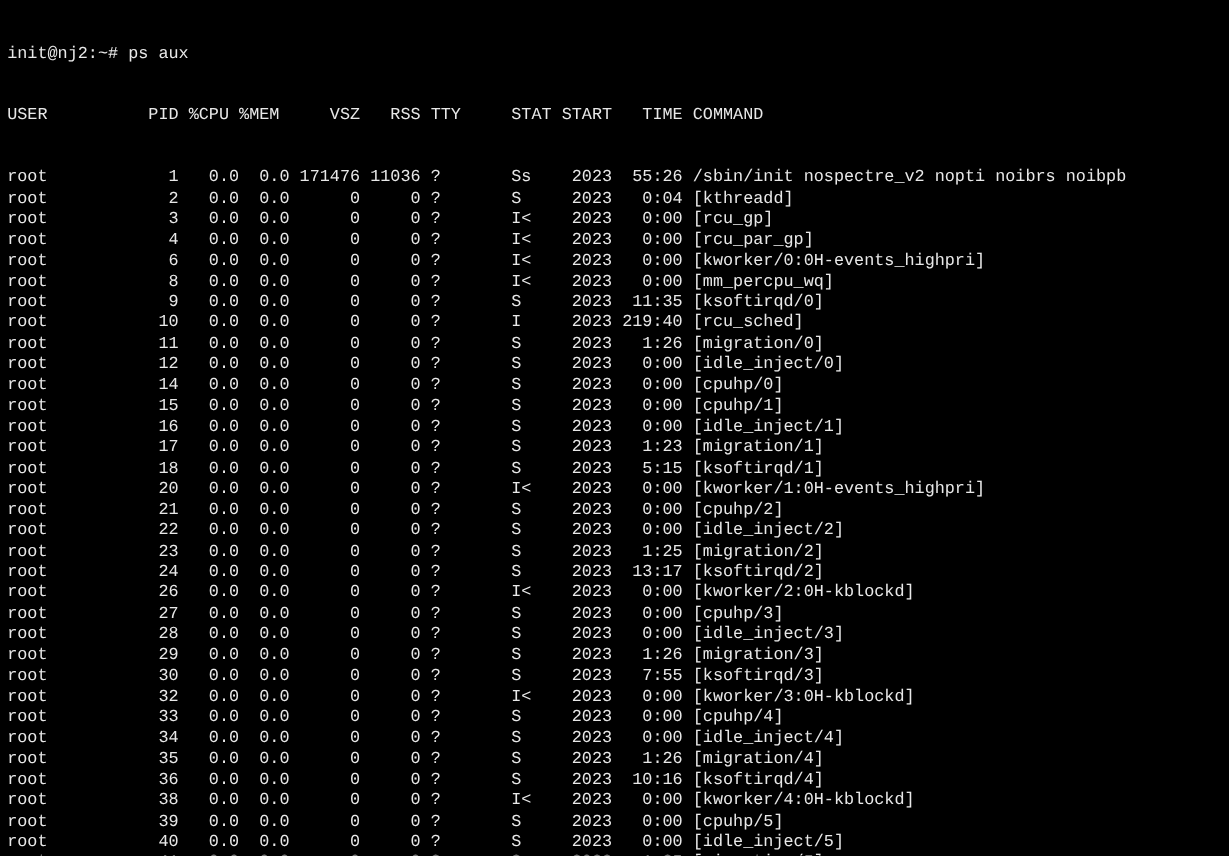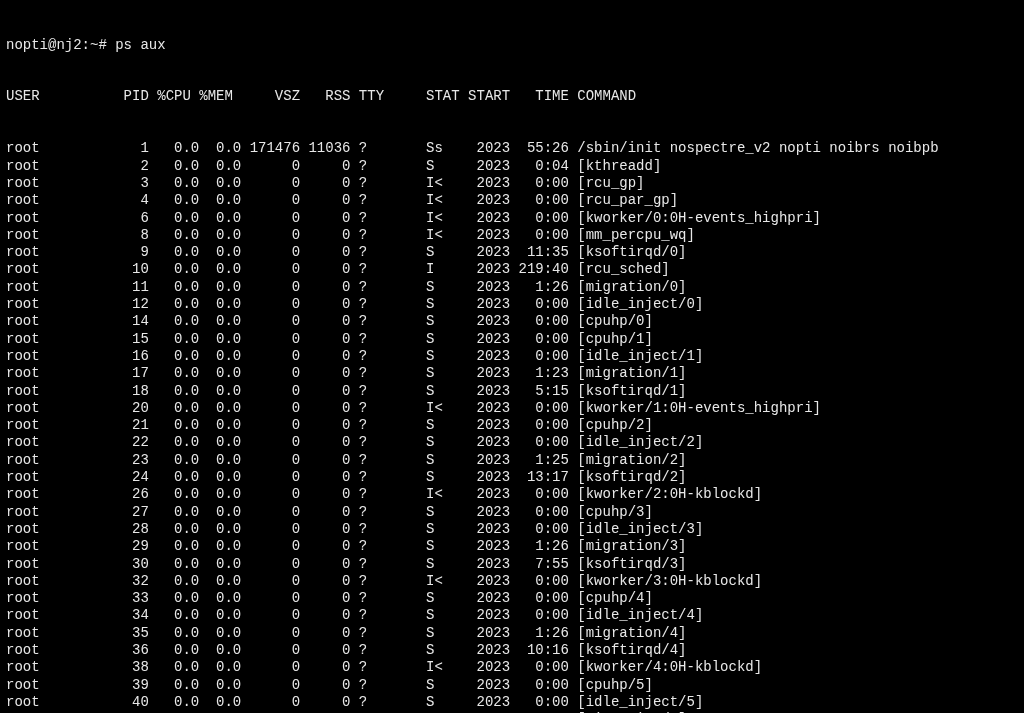--- a/index.html
+++ b/index.html
@@ -22,18 +22,18 @@
   .prompt-line { color: #e8e8e8; }
   .row, .header {
     display: block;
     white-space: pre;
   }
 </style>
 </head>
 <body>
 
 <div class="terminal">
-  <div class="prompt-line">nopti@nj2:~# ps aux</div>
+  <div class="prompt-line">init@nj2:~# ps aux</div>
   <div class="header" id="header-line">USER          PID %CPU %MEM     VSZ   RSS TTY     STAT START   TIME COMMAND</div>
   <div id="rows-container"><div class="row">root            1   0.0  0.0 171476 11036 ?       Ss    2023  55:26 /sbin/init nospectre_v2 nopti noibrs noibpb</div><div class="row">root            2   0.0  0.0      0     0 ?       S     2023   0:04 [kthreadd]</div><div class="row">root            3   0.0  0.0      0     0 ?       I&lt;    2023   0:00 [rcu_gp]</div><div class="row">root            4   0.0  0.0      0     0 ?       I&lt;    2023   0:00 [rcu_par_gp]</div><div class="row">root            6   0.0  0.0      0     0 ?       I&lt;    2023   0:00 [kworker/0:0H-events_highpri]</div><div class="row">root            8   0.0  0.0      0     0 ?       I&lt;    2023   0:00 [mm_percpu_wq]</div><div class="row">root            9   0.0  0.0      0     0 ?       S     2023  11:35 [ksoftirqd/0]</div><div class="row">root           10   0.0  0.0      0     0 ?       I     2023 219:40 [rcu_sched]</div><div class="row">root           11   0.0  0.0      0     0 ?       S     2023   1:26 [migration/0]</div><div class="row">root           12   0.0  0.0      0     0 ?       S     2023   0:00 [idle_inject/0]</div><div class="row">root           14   0.0  0.0      0     0 ?       S     2023   0:00 [cpuhp/0]</div><div class="row">root           15   0.0  0.0      0     0 ?       S     2023   0:00 [cpuhp/1]</div><div class="row">root           16   0.0  0.0      0     0 ?       S     2023   0:00 [idle_inject/1]</div><div class="row">root           17   0.0  0.0      0     0 ?       S     2023   1:23 [migration/1]</div><div class="row">root           18   0.0  0.0      0     0 ?       S     2023   5:15 [ksoftirqd/1]</div><div class="row">root           20   0.0  0.0      0     0 ?       I&lt;    2023   0:00 [kworker/1:0H-events_highpri]</div><div class="row">root           21   0.0  0.0      0     0 ?       S     2023   0:00 [cpuhp/2]</div><div class="row">root           22   0.0  0.0      0     0 ?       S     2023   0:00 [idle_inject/2]</div><div class="row">root           23   0.0  0.0      0     0 ?       S     2023   1:25 [migration/2]</div><div class="row">root           24   0.0  0.0      0     0 ?       S     2023  13:17 [ksoftirqd/2]</div><div class="row">root           26   0.0  0.0      0     0 ?       I&lt;    2023   0:00 [kworker/2:0H-kblockd]</div><div class="row">root           27   0.0  0.0      0     0 ?       S     2023   0:00 [cpuhp/3]</div><div class="row">root           28   0.0  0.0      0     0 ?       S     2023   0:00 [idle_inject/3]</div><div class="row">root           29   0.0  0.0      0     0 ?       S     2023   1:26 [migration/3]</div><div class="row">root           30   0.0  0.0      0     0 ?       S     2023   7:55 [ksoftirqd/3]</div><div class="row">root           32   0.0  0.0      0     0 ?       I&lt;    2023   0:00 [kworker/3:0H-kblockd]</div><div class="row">root           33   0.0  0.0      0     0 ?       S     2023   0:00 [cpuhp/4]</div><div class="row">root           34   0.0  0.0      0     0 ?       S     2023   0:00 [idle_inject/4]</div><div class="row">root           35   0.0  0.0      0     0 ?       S     2023   1:26 [migration/4]</div><div class="row">root           36   0.0  0.0      0     0 ?       S     2023  10:16 [ksoftirqd/4]</div><div class="row">root           38   0.0  0.0      0     0 ?       I&lt;    2023   0:00 [kworker/4:0H-kblockd]</div><div class="row">root           39   0.0  0.0      0     0 ?       S     2023   0:00 [cpuhp/5]</div><div class="row">root           40   0.0  0.0      0     0 ?       S     2023   0:00 [idle_inject/5]</div><div class="row">root           41   0.0  0.0      0     0 ?       S     2023   1:25 [migration/5]</div></div>
 
   
 </div>
 
 </body></html>

